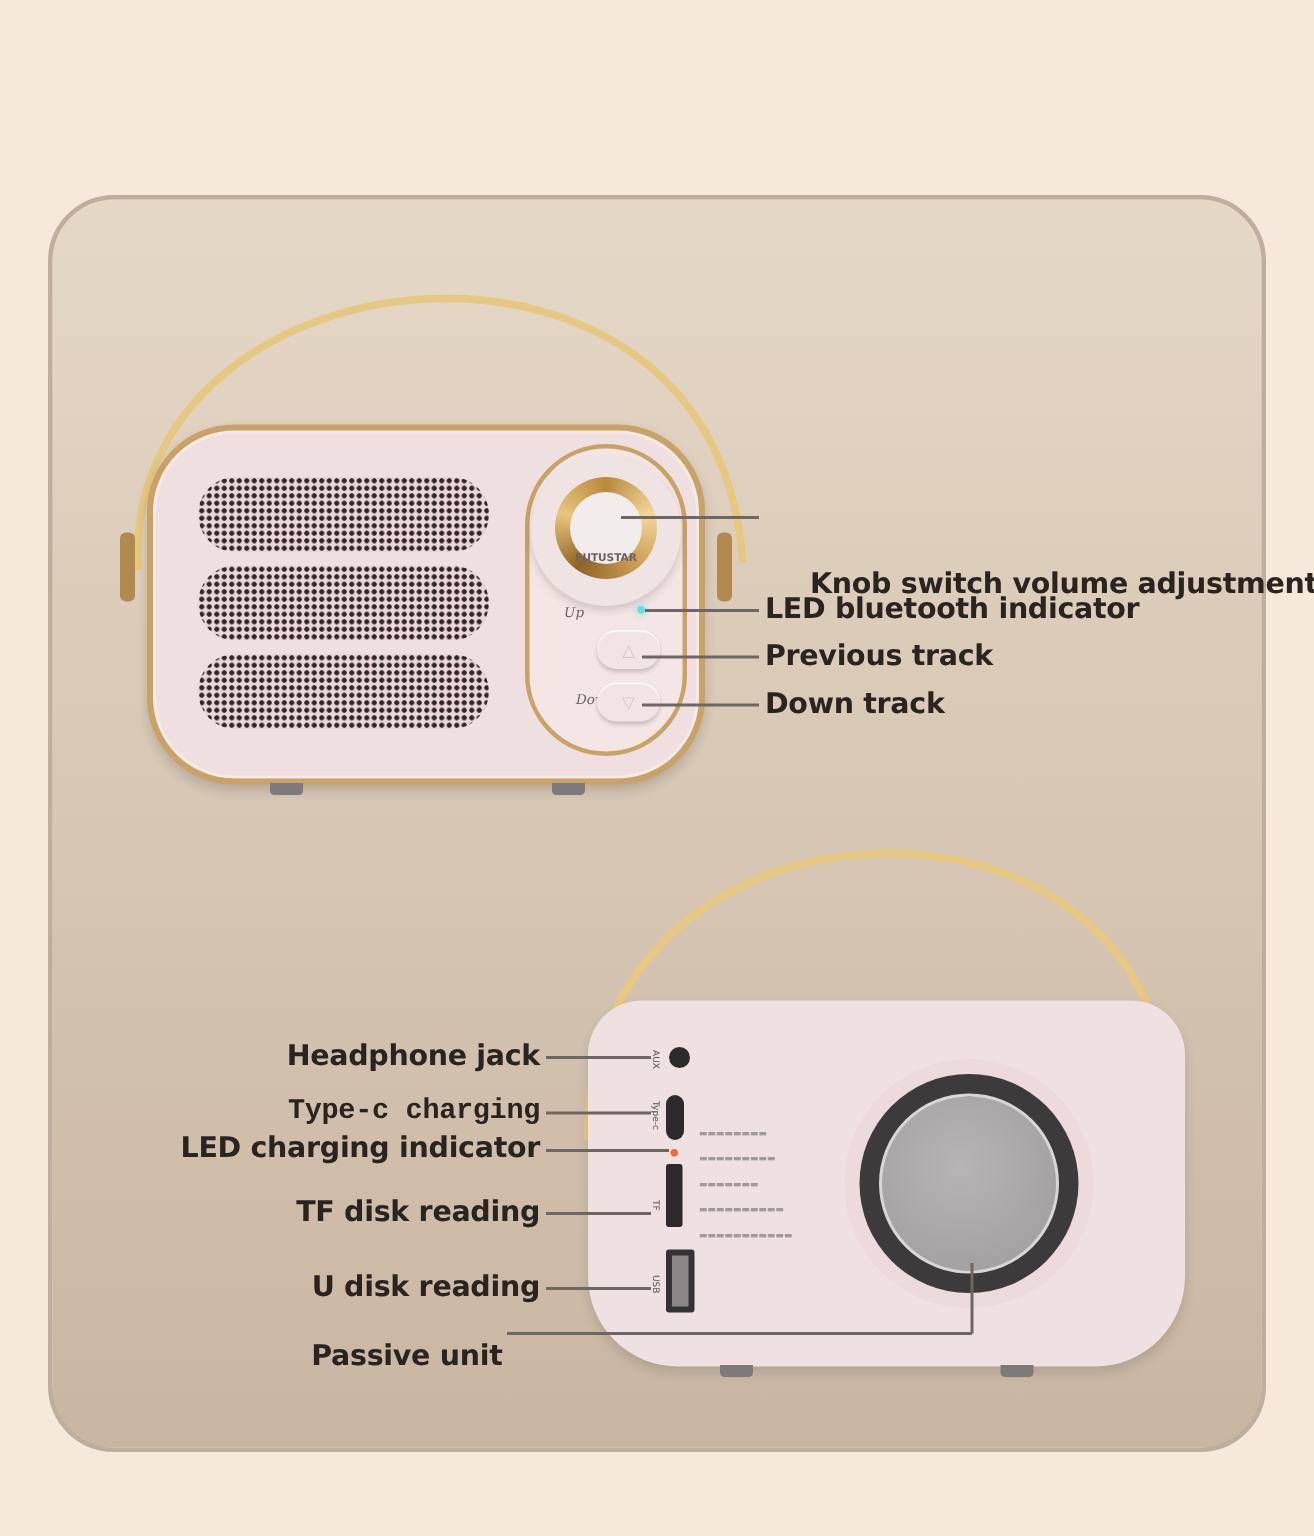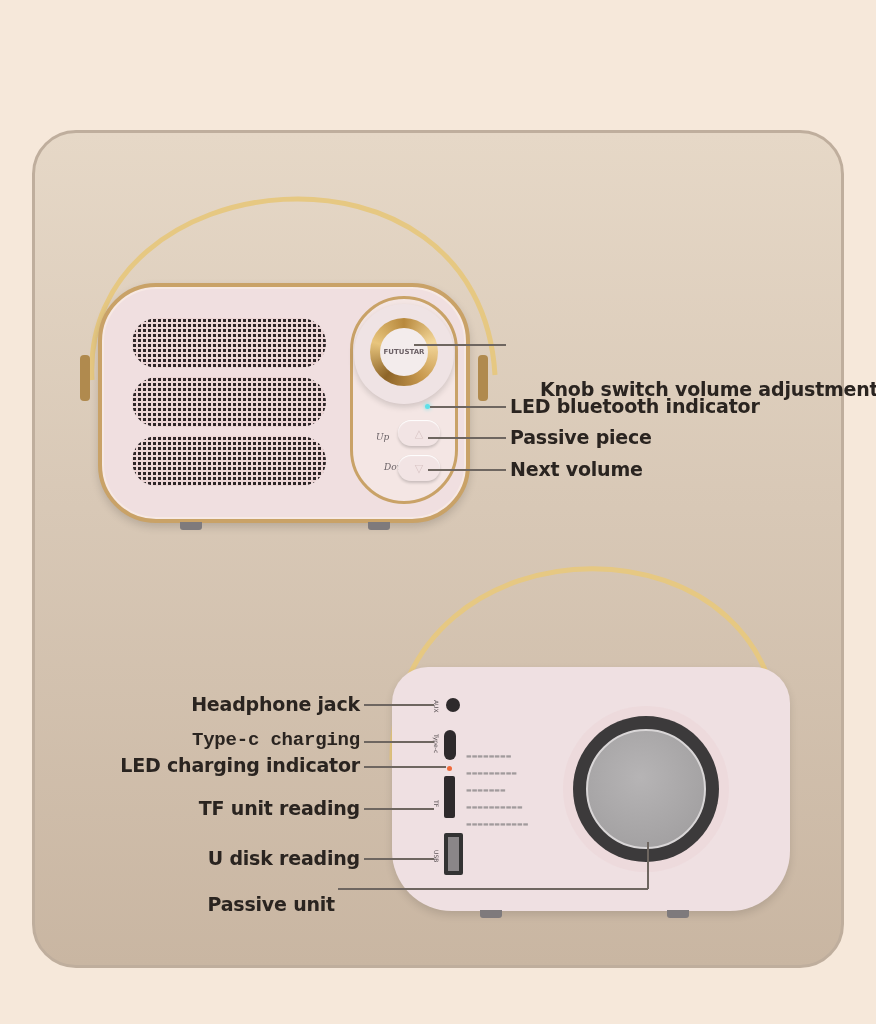--- a/index.html
+++ b/index.html
@@ -45,21 +45,21 @@
   .knob-outer {
     position:absolute; left:354px; top:304px; width:100px; height:100px; border-radius:50%;
     background:#efe3e4; box-shadow:0 3px 6px rgba(0,0,0,0.15);
   }
   .knob-ring {
     position:absolute; left:370px; top:318px; width:68px; height:68px; border-radius:50%;
     background:conic-gradient(#b8893d,#f3d79a,#c99a4f,#8d6428,#e8c57d,#b8893d);
   }
   .knob-face {
     position:absolute; left:380px; top:328px; width:48px; height:48px; border-radius:50%;
-    background:#f3ecec; display:flex; align-items:center; justify-content:center;
+    background:#f3ecec; display:flex; align-items:flex-end; justify-content:center;
     font-size:7px; font-weight:bold; color:#6c6166;
   }
   .btn {
     position:absolute; width:42px; height:26px; border-radius:13px;
     background:#f2e4e4; box-shadow:0 2px 3px rgba(0,0,0,0.18), inset 0 1px 1px #fff;
     display:flex; align-items:center; justify-content:center; font-size:11px; color:#d9c5c5;
   }
   .btn-text { position:absolute; font-size:9px; font-style:italic; color:#6a6266; font-family:"DejaVu Serif", serif; }
   .led-blue { position:absolute; left:425px; top:404px; width:5px; height:5px; border-radius:50%; background:#5fe0e8; box-shadow:0 0 4px #5fe0e8; }
   .foot { position:absolute; width:22px; height:8px; background:#7e7a7c; border-radius:0 0 3px 3px; }
@@ -104,41 +104,41 @@
 <div class="grille" style="top:436px;"></div>
 
 <div class="ctrl-panel"></div>
 <div class="knob-outer"></div>
 <div class="knob-ring"></div>
 <div class="knob-face">
   <span>FUTUSTAR</span>
 </div>
 <div class="led-blue"></div>
 
-<span class="btn-text" style="left:376px; top:432px;">Up</span>
+<span class="btn-text" style="left:376px; top:404px;">Up</span>
 <div class="btn" style="left:398px; top:420px;">
   <span>△</span>
 </div>
 <span class="btn-text" style="left:384px; top:462px;">Down</span>
 <div class="btn" style="left:398px; top:455px;">
   <span>▽</span>
 </div>
 
 <div class="foot" style="left:180px; top:522px;"></div>
 <div class="foot" style="left:368px; top:522px;"></div>
 
 <div class="leader" style="left:414px; top:344px; width:92px;"></div>
 <div class="leader" style="left:430px; top:406px; width:76px;"></div>
 <div class="leader" style="left:428px; top:437px; width:78px;"></div>
 <div class="leader" style="left:428px; top:469px; width:78px;"></div>
 
 <span class="label" style="left:540px; top:333px;margin-top:45px;">Knob switch volume adjustment</span>
 <span class="label" style="left:510px; top:395px;">LED bluetooth indicator</span>
-<span class="label" style="left:510px; top:426px;">Passive piece</span>
-<span class="label" style="left:510px; top:458px;">Next volume</span>
+<span class="label" style="left:510px; top:426px;">Previous track</span>
+<span class="label" style="left:510px; top:458px;">Down track</span>
 
 <div class="back-body"></div>
 
 <div class="port" style="left:446px; top:698px; width:14px; height:14px; border-radius:50%;"></div>
 <span class="port-label" style="left:440px; top:700px;">AUX</span>
 
 <div class="port" style="left:444px; top:730px; width:12px; height:30px; border-radius:6px;"></div>
 <span class="port-label" style="left:440px; top:734px;">Type-c</span>
 
 <div class="led-orange"></div>
@@ -167,15 +167,15 @@
 <div class="leader" style="left:364px; top:741px; width:70px;"></div>
 <div class="leader" style="left:364px; top:766px; width:82px;"></div>
 <div class="leader" style="left:364px; top:808px; width:70px;"></div>
 <div class="leader" style="left:364px; top:858px; width:70px;"></div>
 <div class="leader" style="left:338px; top:888px; width:310px;"></div>
 <div class="vleader" style="left:647px; top:842px; height:47px;"></div>
 
 <span class="label right" style="right:516px; top:693px;">Headphone jack</span>
 <span class="label right" style="right:516px; top:729px;font-family:Liberation Mono, monospace;">Type-c charging</span>
 <span class="label right" style="right:516px; top:754px;">LED charging indicator</span>
-<span class="label right" style="right:516px; top:797px;">TF unit reading</span>
+<span class="label right" style="right:516px; top:797px;">TF disk reading</span>
 <span class="label right" style="right:516px; top:847px;">U disk reading</span>
 <span class="label right" style="right:541px; top:877px;margin-top:16px;">Passive unit</span>
 
 </body></html>

